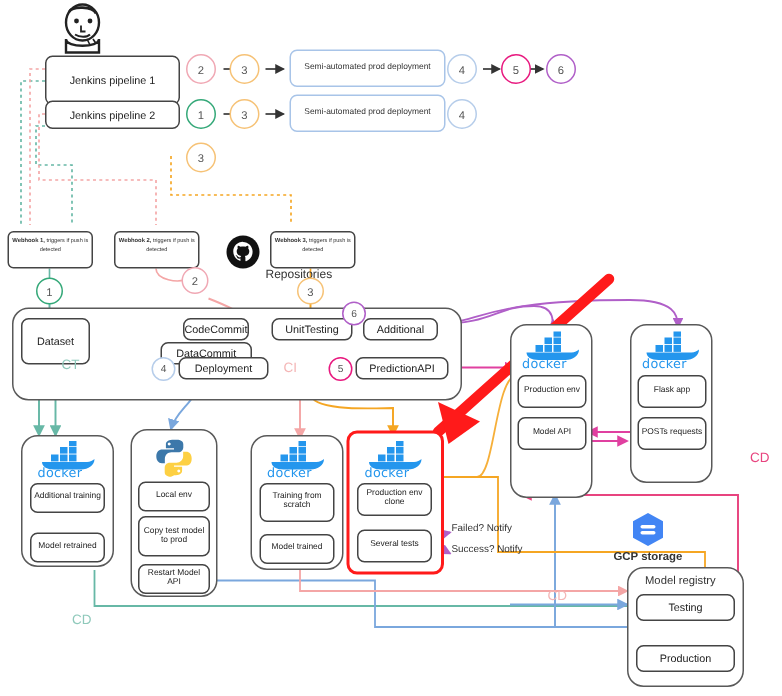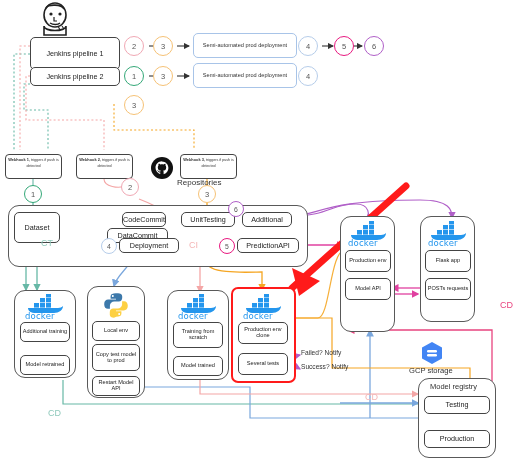--- a/index.html
+++ b/index.html
@@ -17,21 +17,21 @@
 
   .circ{position:absolute;border-radius:50%;display:flex;align-items:center;
         justify-content:center;background:#fff;font-size:7.5px;color:#555;box-sizing:border-box;}
 
   .container{position:absolute;border:1.6px solid #595959;border-radius:11px;background:#fff;box-sizing:border-box;}
   .container.red{border:2.6px solid #ff1a1a;border-radius:7px;}
 
   .lbl{position:absolute;font-size:8px;}
   .dockerword{position:absolute;font-size:8.5px;color:#2496ed;letter-spacing:.2px;
                font-family:"DejaVu Sans",sans-serif;}
-  .caption{position:absolute;font-size:7.6px;font-weight:normal;color:#333;}
+  .caption{position:absolute;font-size:7.6px;font-weight:bold;color:#333;}
   .plain{position:absolute;font-size:8px;color:#333;}
   .notify{position:absolute;font-size:6.6px;color:#333;white-space:nowrap;}
   .whbox{position:absolute;border:1.2px solid #444;border-radius:4px;background:#fff;
          box-sizing:border-box;font-size:3.7px;color:#333;padding:2px 2px;line-height:1.5;text-align:center;}
   .whbox b{font-size:3.9px;}
 </style>
 </head>
 <body>
 
 <div id="stage">

